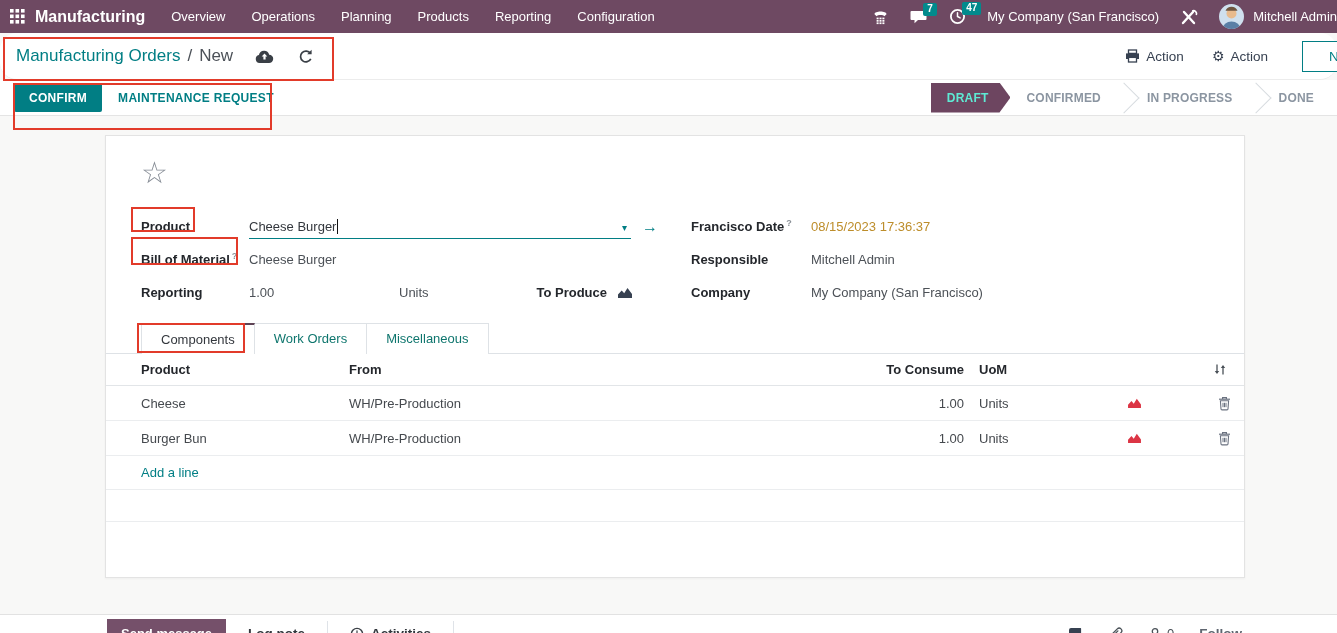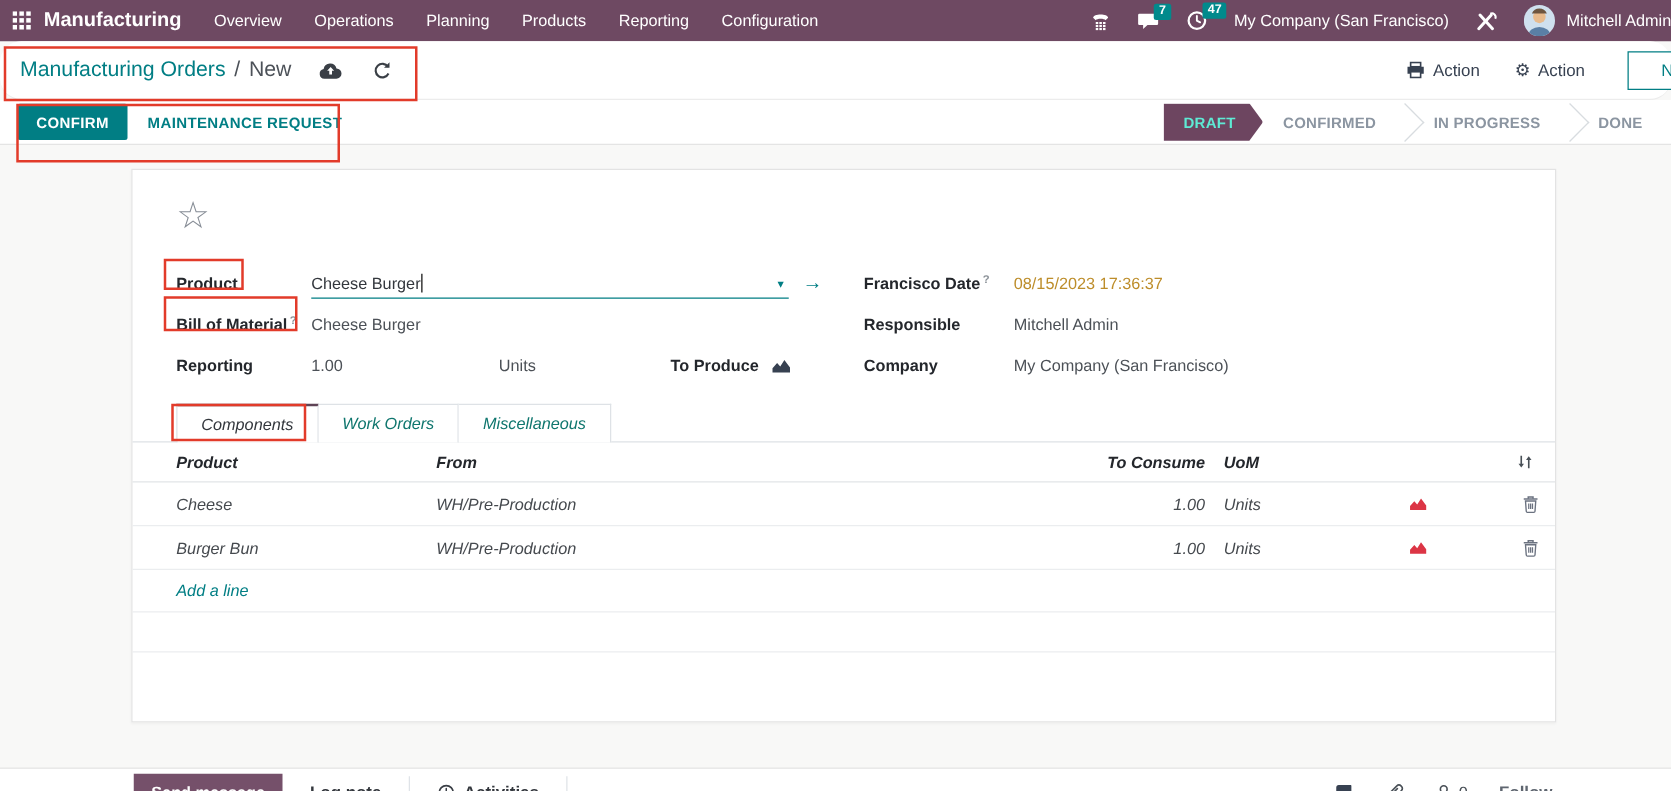--- a/index.html
+++ b/index.html
@@ -89,21 +89,21 @@
   }
   .o-input .val { color: #33373d; }
   .text-cursor { width: 1px; height: 15px; background: #111; margin-left: 1px; }
   .dd-caret { position: absolute; right: 4px; bottom: 5px; color: #017e84; font-size: 10px; cursor: pointer; }
   .internal-arrow { color: #017e84; font-weight: 700; font-size: 16px; margin-left: 11px; cursor: pointer; }
   .qty-val { width: 150px; color: #4c5157; }
   .to-produce { margin-left: auto; display: flex; align-items: center; gap: 10px; margin-right: 28px; }
   .to-produce .lbl { color: #24272c; font-weight: 600; }
   .date-warn { color: #bd8d2a; }
   
-  .notebook { margin: 14px -17px 0 -35px; font-style: italic; }
+  .notebook { margin: 14px -17px 0 -35px; }
   .tabs { display: flex; border-bottom: 1px solid #dee2e6; padding-left: 35px; }
   .tab {
     font-size: 13px; color: #0f766e; background: #fff; cursor: pointer;
     border: 1px solid #dee2e6; border-bottom: none; padding: 7px 19px; margin-bottom: -1px;
   }
   .tab.active { border-top: 2px solid #5e4355; color: #33373d; }
   .tab + .tab { border-left: none; }
   .thead, .trow {
     display: grid; grid-template-columns: 243px 1fr 150px 90px 140px 40px;
     align-items: center; border-bottom: 1px solid #ebedef; font-size: 13px;

